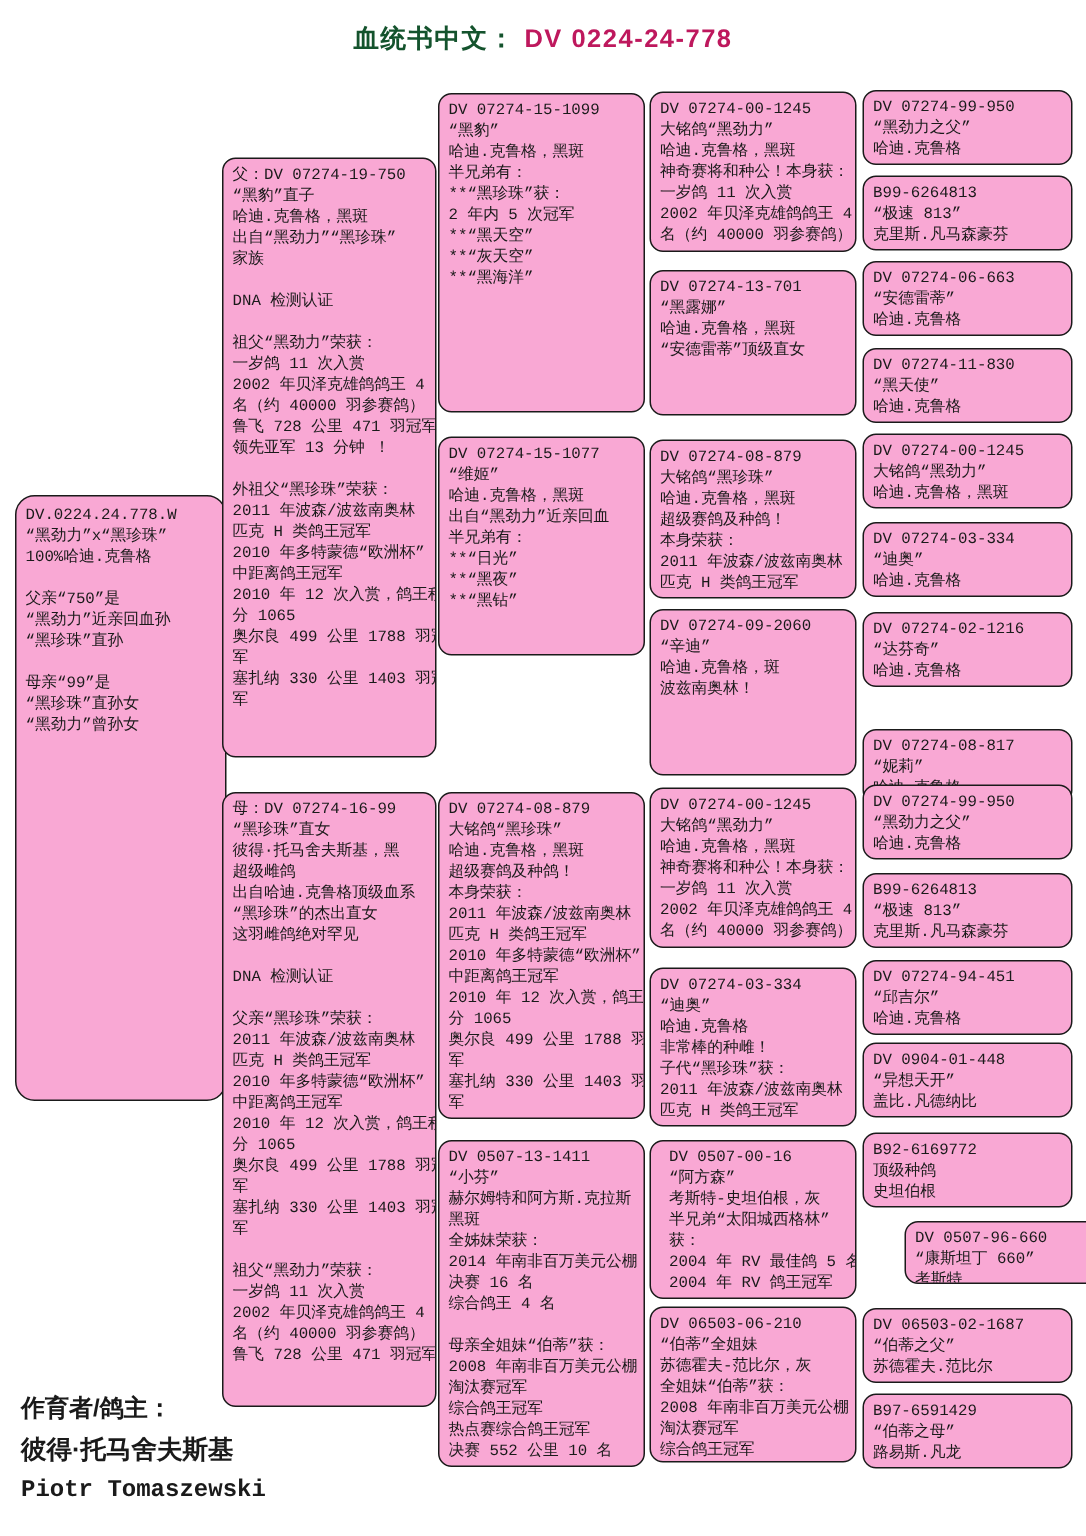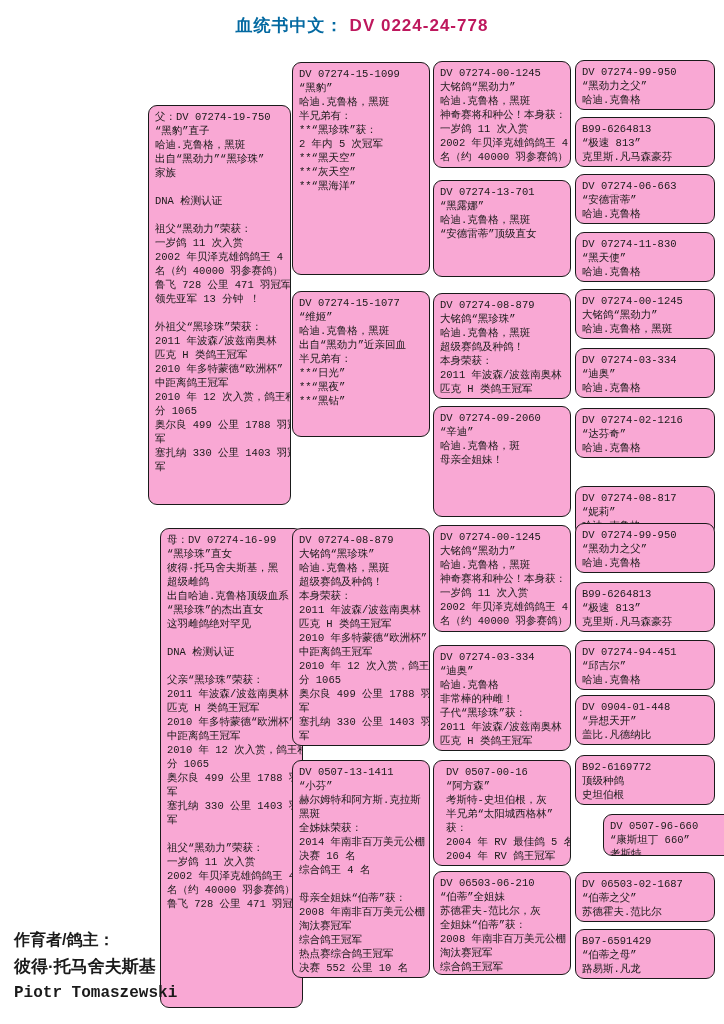--- a/index.html
+++ b/index.html
@@ -1,20 +1,20 @@
 <!DOCTYPE html>
 <html><head>
 <meta charset="utf-8">
 <style>
   html,body{margin:0;padding:0;background:#ffffff;}
   .page{position:relative;width:724px;height:1024px;background:#ffffff;overflow:hidden;
         font-family:"Liberation Sans","DejaVu Sans",sans-serif;color:#1a1a1a;}
   .title{position:absolute;top:14px;left:0;width:100%;text-align:center;
          font-size:17px;font-weight:bold;letter-spacing:1px;}
-  .title .t-label{color:#0369a1;}
+  .title .t-label{color:#14532d;}
   .title .t-ring{color:#be185d;margin-left:6px;}
   .chart{position:absolute;top:0;left:0;width:724px;height:1024px;}
   .bx{position:absolute;box-sizing:border-box;border:1.2px solid #1a1a1a;border-radius:9px;
       background:#f9a8d4;padding:4px 6px;overflow:hidden;
       font-family:"Liberation Mono","DejaVu Sans Mono",monospace;}
   .bx.subject{border-radius:13px;padding-top:6px;}
   .ln{font-size:10.5px;line-height:14px;min-height:14px;white-space:nowrap;color:#1a1a1a;}
   .footer{position:absolute;left:14px;top:926px;}
   .f1{font-size:16px;font-weight:bold;line-height:27px;}
   .f2{font-size:17px;font-weight:bold;line-height:27px;}
@@ -23,20 +23,33 @@
 </style>
 </head>
 <body>
 
 <div class="page">
   <div class="title">
     <span class="t-label">血统书中文：</span><span class="t-ring">DV 0224-24-778</span>
   </div>
 
   <div class="chart">
+      <div class="bx subject" style="left: 10px; top: 330px; width: 141px; height: 404px;">
+        <div class="ln">DV.0224.24.778.W</div>
+        <div class="ln">“黑劲力”x“黑珍珠”</div>
+        <div class="ln">100%哈迪.克鲁格</div>
+        <div class="ln"></div>
+        <div class="ln">父亲“750”是</div>
+        <div class="ln">“黑劲力”近亲回血孙</div>
+        <div class="ln">“黑珍珠”直孙</div>
+        <div class="ln"></div>
+        <div class="ln">母亲“99”是</div>
+        <div class="ln">“黑珍珠”直孙女</div>
+        <div class="ln">“黑劲力”曾孙女</div>
+      </div>
       <div class="bx" style="left: 148px; top: 105px; width: 143px; height: 400px;">
         <div class="ln">父：DV 07274-19-750</div>
         <div class="ln">“黑豹”直子</div>
         <div class="ln">哈迪.克鲁格，黑斑</div>
         <div class="ln">出自“黑劲力”“黑珍珠”</div>
         <div class="ln">家族</div>
         <div class="ln"></div>
         <div class="ln">DNA 检测认证</div>
         <div class="ln"></div>
         <div class="ln">祖父“黑劲力”荣获：</div>
@@ -51,21 +64,21 @@
         <div class="ln">匹克 H 类鸽王冠军</div>
         <div class="ln">2010 年多特蒙德“欧洲杯”</div>
         <div class="ln">中距离鸽王冠军</div>
         <div class="ln">2010 年 12 次入赏，鸽王积</div>
         <div class="ln">分 1065</div>
         <div class="ln">奥尔良 499 公里 1788 羽冠</div>
         <div class="ln">军</div>
         <div class="ln">塞扎纳 330 公里 1403 羽冠</div>
         <div class="ln">军</div>
       </div>
-      <div class="bx" style="left: 148px; top: 528px; width: 143px; height: 480px; margin-left: 12px;">
+      <div class="bx" style="left: 148px; top: 528px; width: 143px; height: 410px;">
         <div class="ln">母：DV 07274-16-99</div>
         <div class="ln">“黑珍珠”直女</div>
         <div class="ln">彼得·托马舍夫斯基，黑</div>
         <div class="ln">超级雌鸽</div>
         <div class="ln">出自哈迪.克鲁格顶级血系</div>
         <div class="ln">“黑珍珠”的杰出直女</div>
         <div class="ln">这羽雌鸽绝对罕见</div>
         <div class="ln"></div>
         <div class="ln">DNA 检测认证</div>
         <div class="ln"></div>
@@ -163,21 +176,21 @@
         <div class="ln">哈迪.克鲁格，黑斑</div>
         <div class="ln">超级赛鸽及种鸽！</div>
         <div class="ln">本身荣获：</div>
         <div class="ln">2011 年波森/波兹南奥林</div>
         <div class="ln">匹克 H 类鸽王冠军</div>
       </div>
       <div class="bx" style="left: 433px; top: 406px; width: 138px; height: 111px;">
         <div class="ln">DV 07274-09-2060</div>
         <div class="ln">“辛迪”</div>
         <div class="ln">哈迪.克鲁格，斑</div>
-        <div class="ln">母亲全姐妹！</div>
+        <div class="ln">波兹南奥林！</div>
       </div>
       <div class="bx" style="left: 433px; top: 525px; width: 138px; height: 107px;">
         <div class="ln">DV 07274-00-1245</div>
         <div class="ln">大铭鸽“黑劲力”</div>
         <div class="ln">哈迪.克鲁格，黑斑</div>
         <div class="ln">神奇赛将和种公！本身获：</div>
         <div class="ln">一岁鸽 11 次入赏</div>
         <div class="ln">2002 年贝泽克雄鸽鸽王 4</div>
         <div class="ln">名（约 40000 羽参赛鸽）</div>
       </div>

